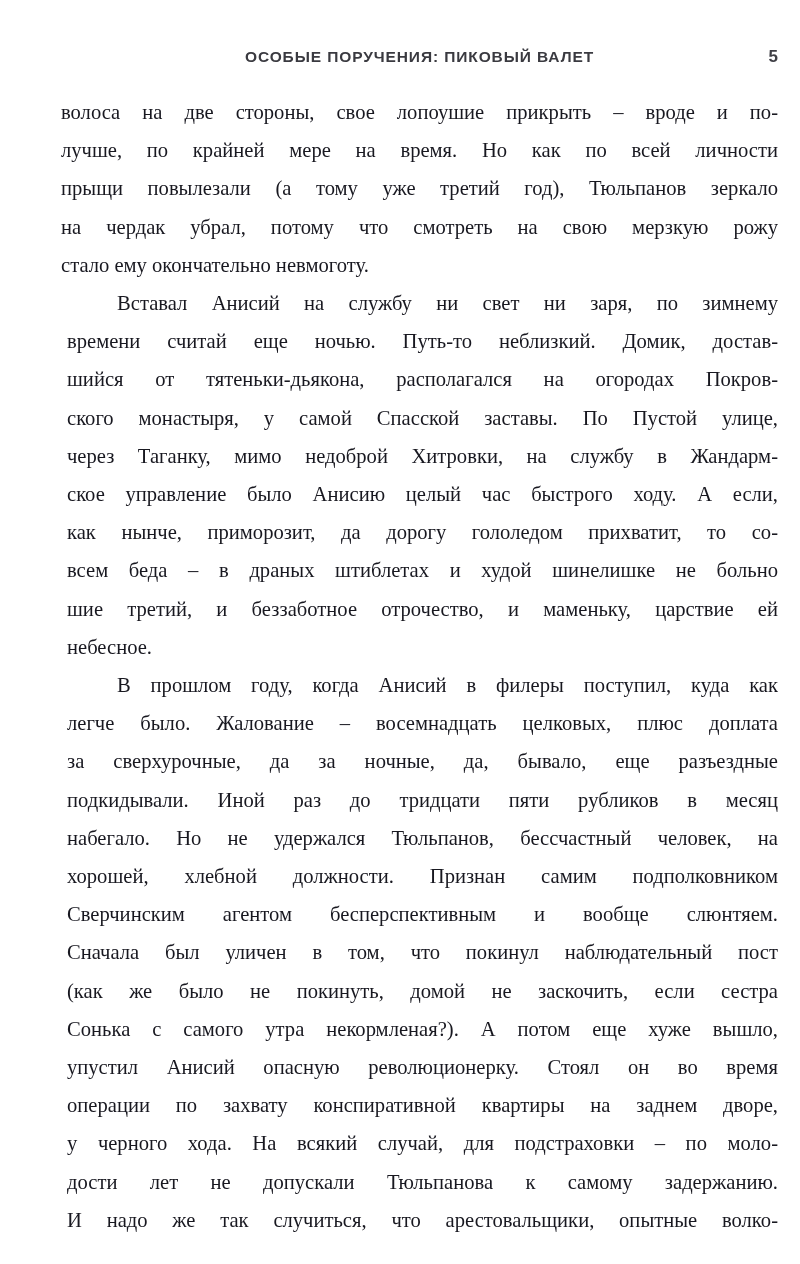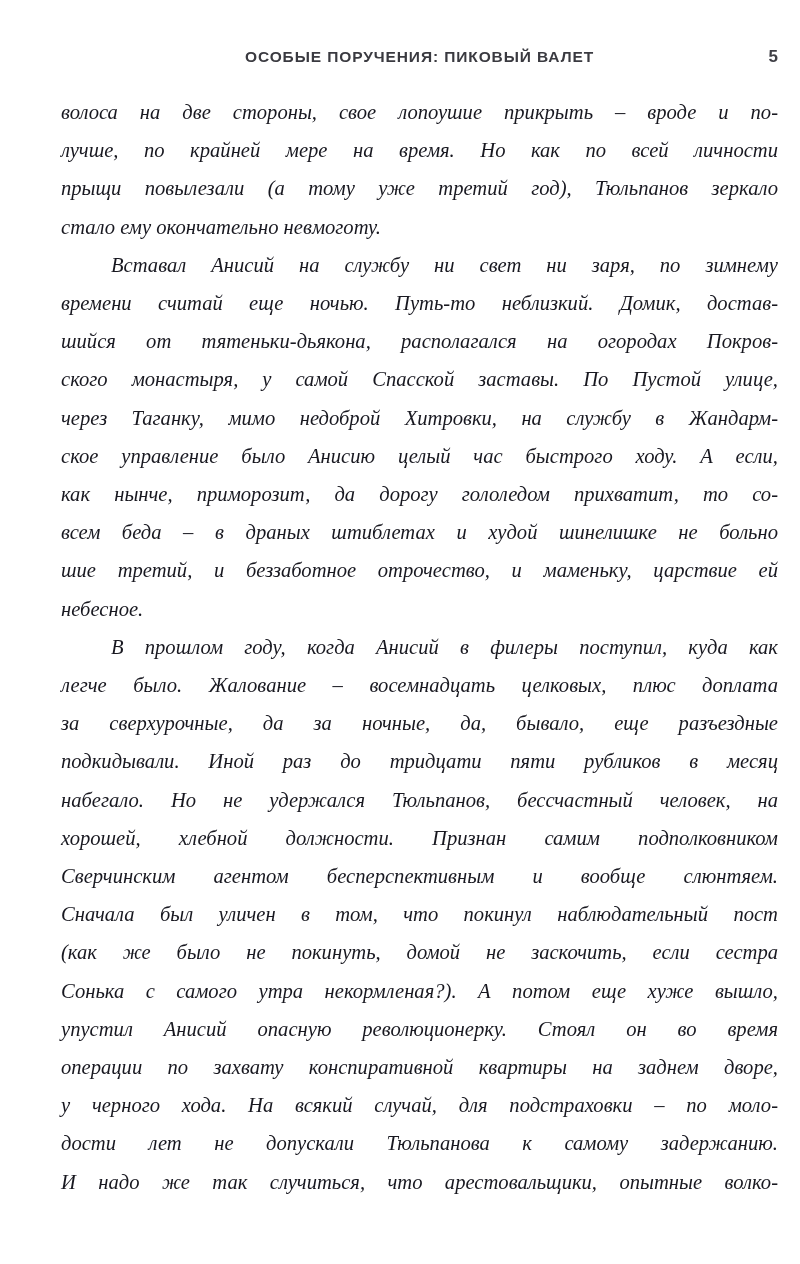--- a/index.html
+++ b/index.html
@@ -63,28 +63,28 @@
     line-height: 38.2px;
     color: #181820;
     text-align: justify;
     text-justify: inter-word;
     margin: 0;
     hyphens: manual;
     -webkit-hyphens: manual;
   }
   .para.indent {
     text-indent: 50px;
+    margin-left: 6px;
   }
   
   .para .ln {
     display: block;
     text-align: justify;
     text-align-last: justify;
     white-space: nowrap;
-    font-style: italic;
   }
   .para .ln.last {
     text-align-last: left;
   }
   .para .ln.first-indent {
     text-indent: 50px;
   }
 </style>
 </head>
 <body>
@@ -95,20 +95,21 @@
     <span class="running-head-title">ОСОБЫЕ ПОРУЧЕНИЯ: ПИКОВЫЙ ВАЛЕТ</span>
   </div>
 
   <div class="folio">5</div>
 
   <div class="textblock">
       <p class="para" style="text-indent: 0px;">
         <span class="ln">волоса на две стороны, свое лопоушие прикрыть – вроде и по-</span>
         <span class="ln">лучше, по крайней мере на время. Но как по всей личности</span>
         <span class="ln">прыщи повылезали (а тому уже третий год), Тюльпанов зеркало</span>
+        <span class="ln">на чердак убрал, потому что смотреть на свою мерзкую рожу</span>
         <span class="ln last">стало ему окончательно невмоготу.</span>
       </p>
       <p class="para indent" style="text-indent: 0px;">
         <span class="ln first-indent">Вставал Анисий на службу ни свет ни заря, по зимнему</span>
         <span class="ln">времени считай еще ночью. Путь-то неблизкий. Домик, достав-</span>
         <span class="ln">шийся от тятеньки-дьякона, располагался на огородах Покров-</span>
         <span class="ln">ского монастыря, у самой Спасской заставы. По Пустой улице,</span>
         <span class="ln">через Таганку, мимо недоброй Хитровки, на службу в Жандарм-</span>
         <span class="ln">ское управление было Анисию целый час быстрого ходу. А если,</span>
         <span class="ln">как нынче, приморозит, да дорогу гололедом прихватит, то со-</span>

